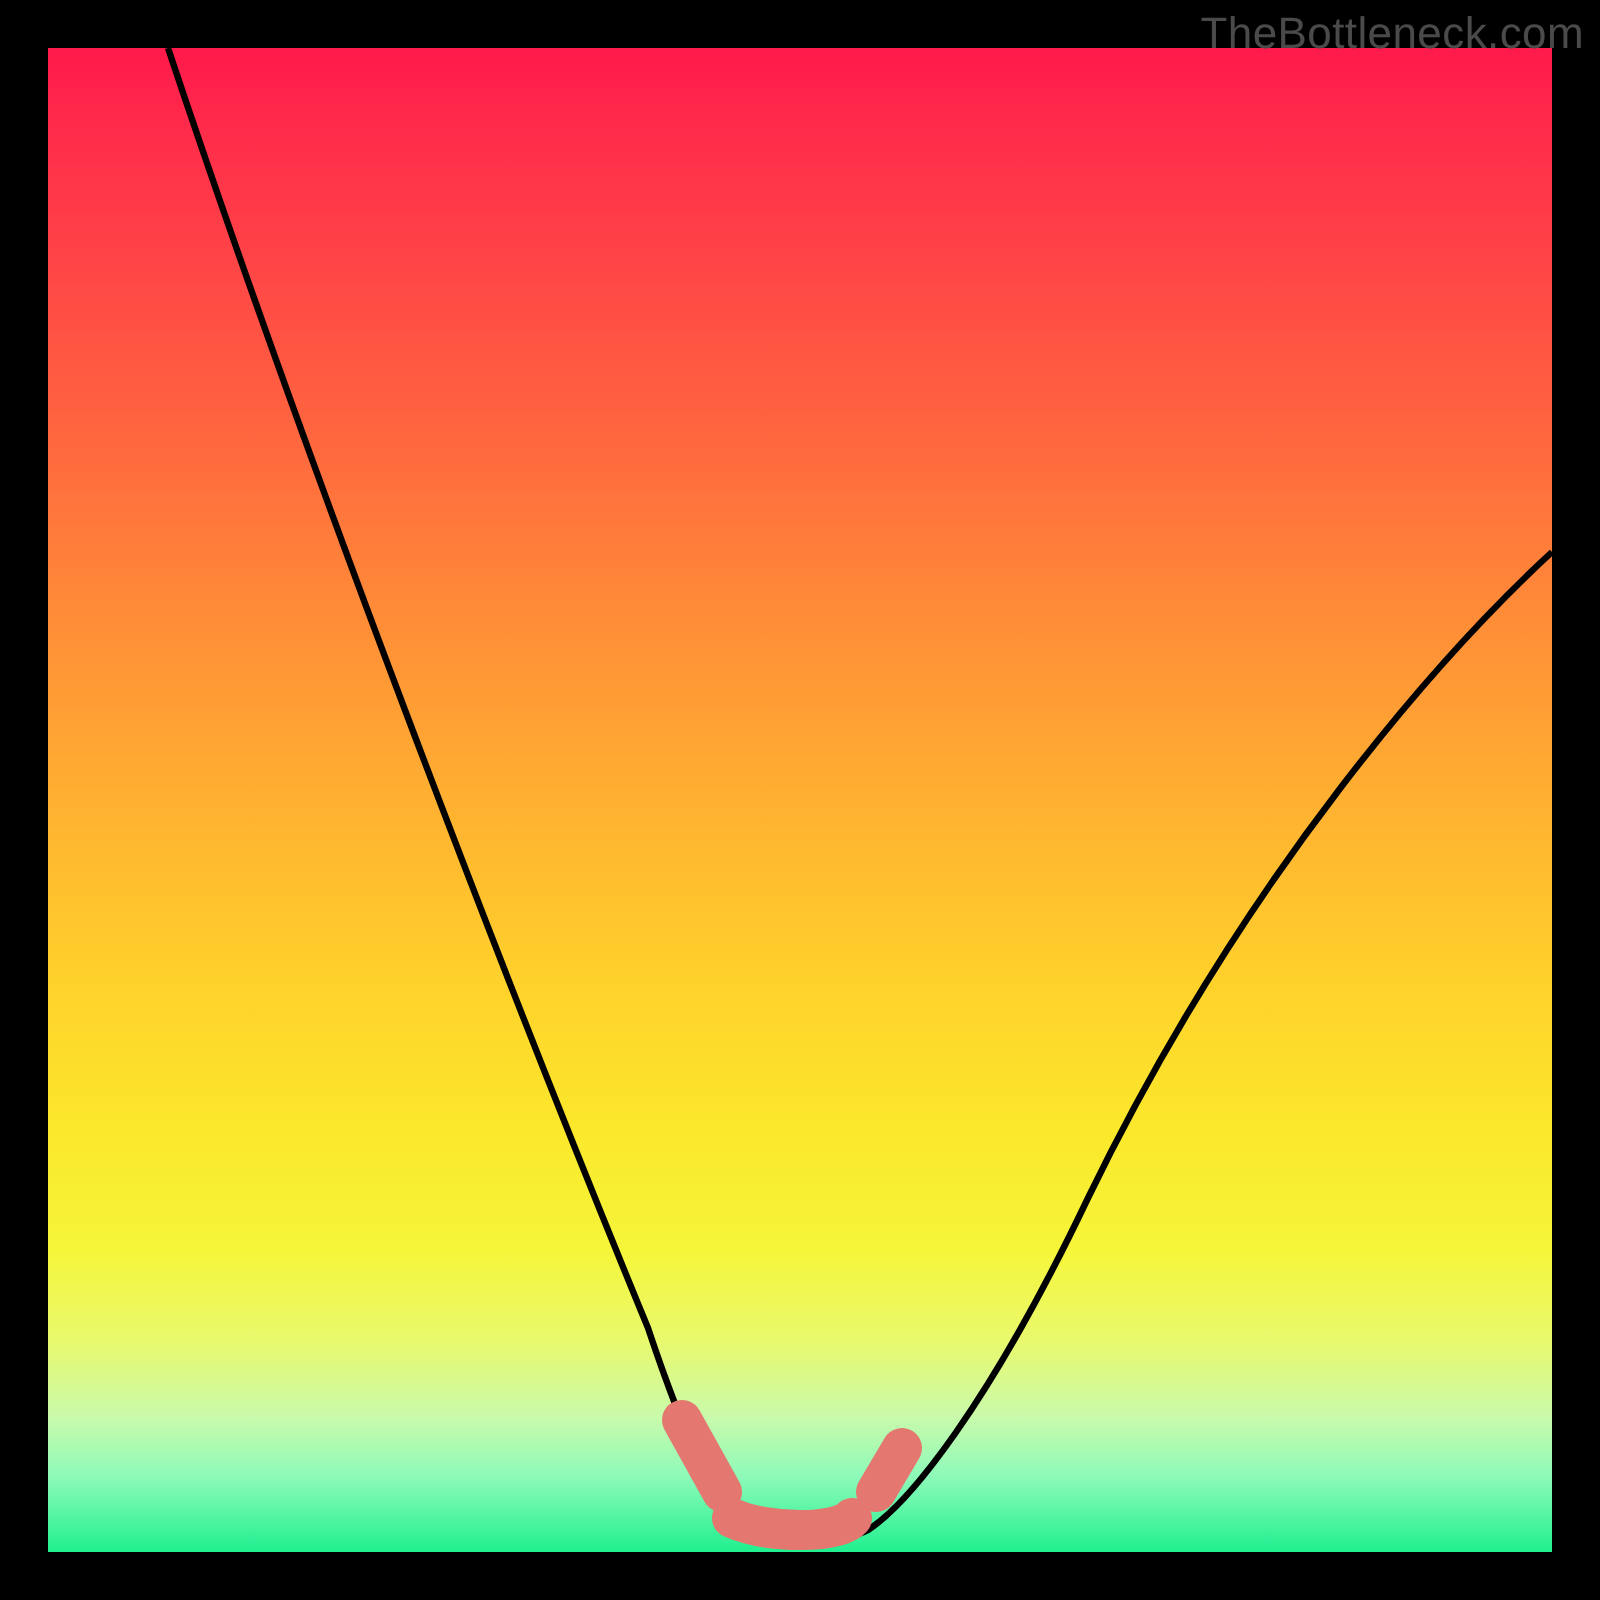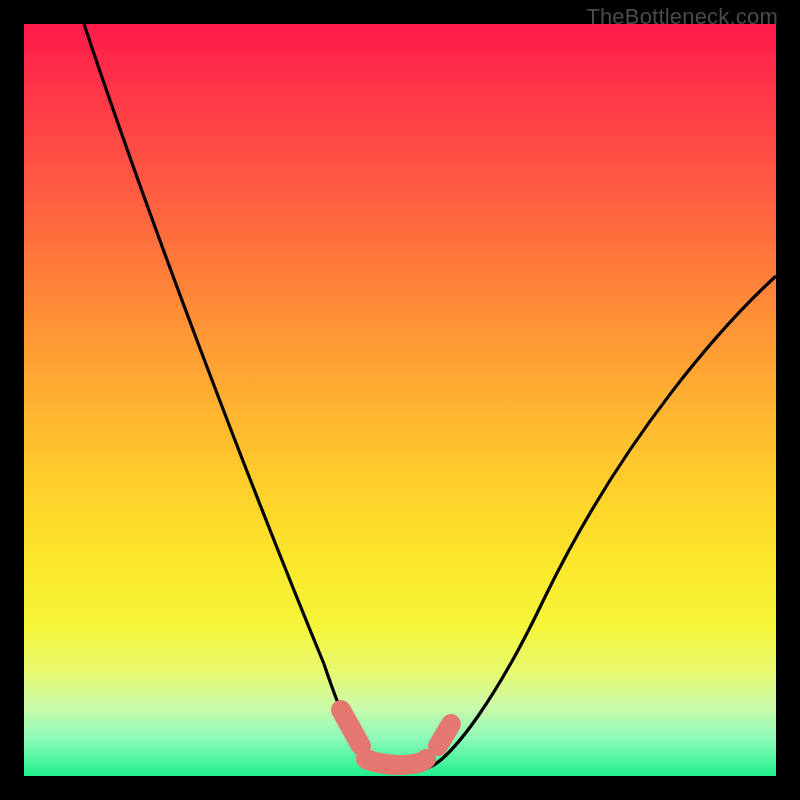--- a/index.html
+++ b/index.html
@@ -28,21 +28,21 @@
       #fbe82b 72%,
       #f5f53a 80%,
       #e8f96e 86%,
       #c9faab 91%,
       #8dfab9 95%,
       #1ff08f 100%);
   }
   .watermark {
     position: absolute;
     top: 4px;
-    right: 22px;
+    right: 8px;
     color: #4a4a4a;
     font-size: 22px;
     font-weight: 500;
     letter-spacing: 0.2px;
     user-select: none;
   }
   svg.curve {
     position: absolute;
     left: 0;
     top: 0;

